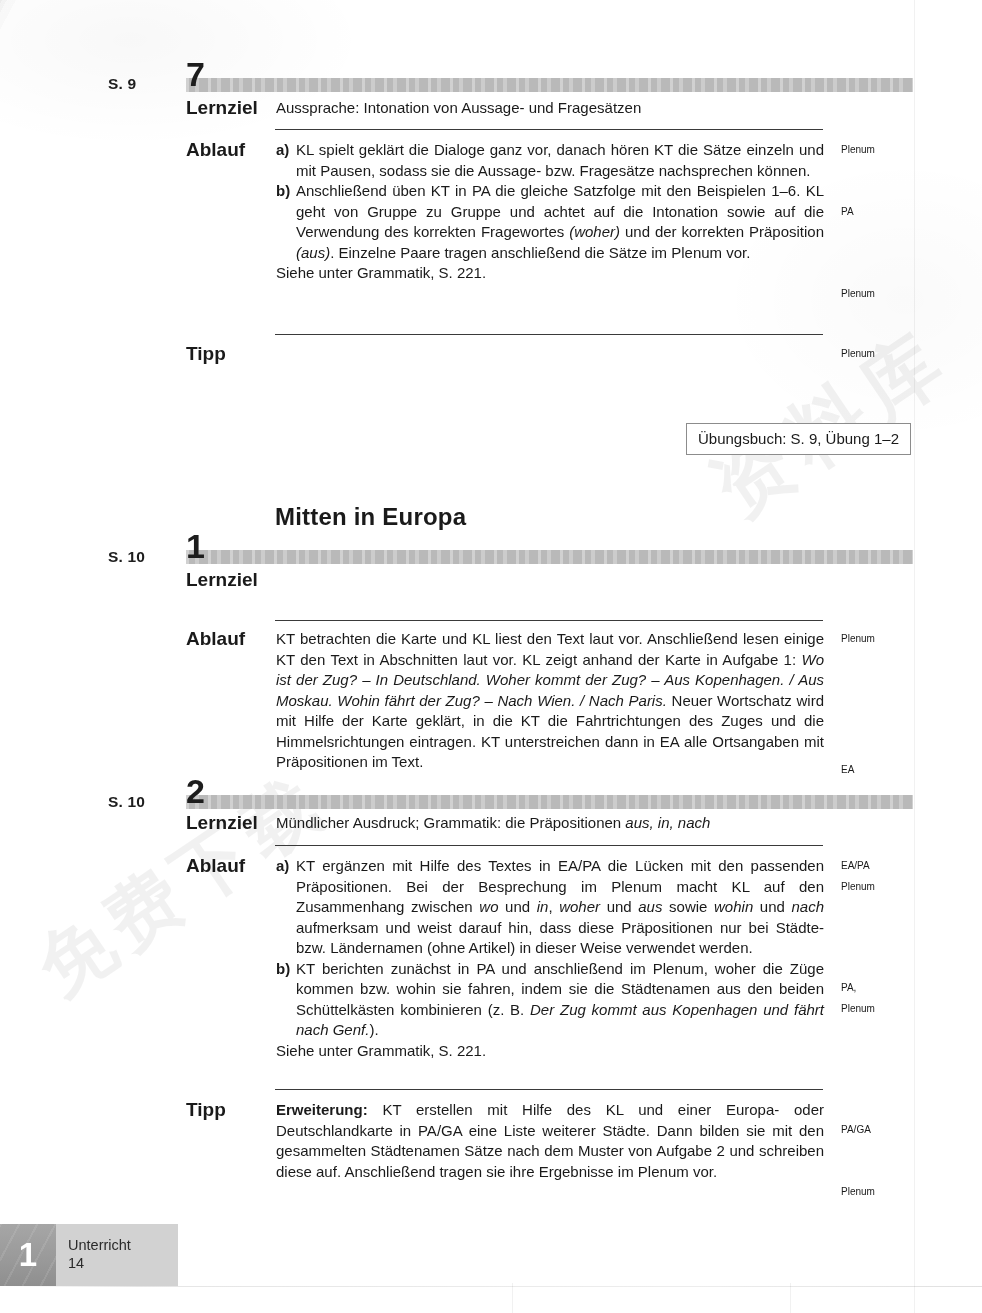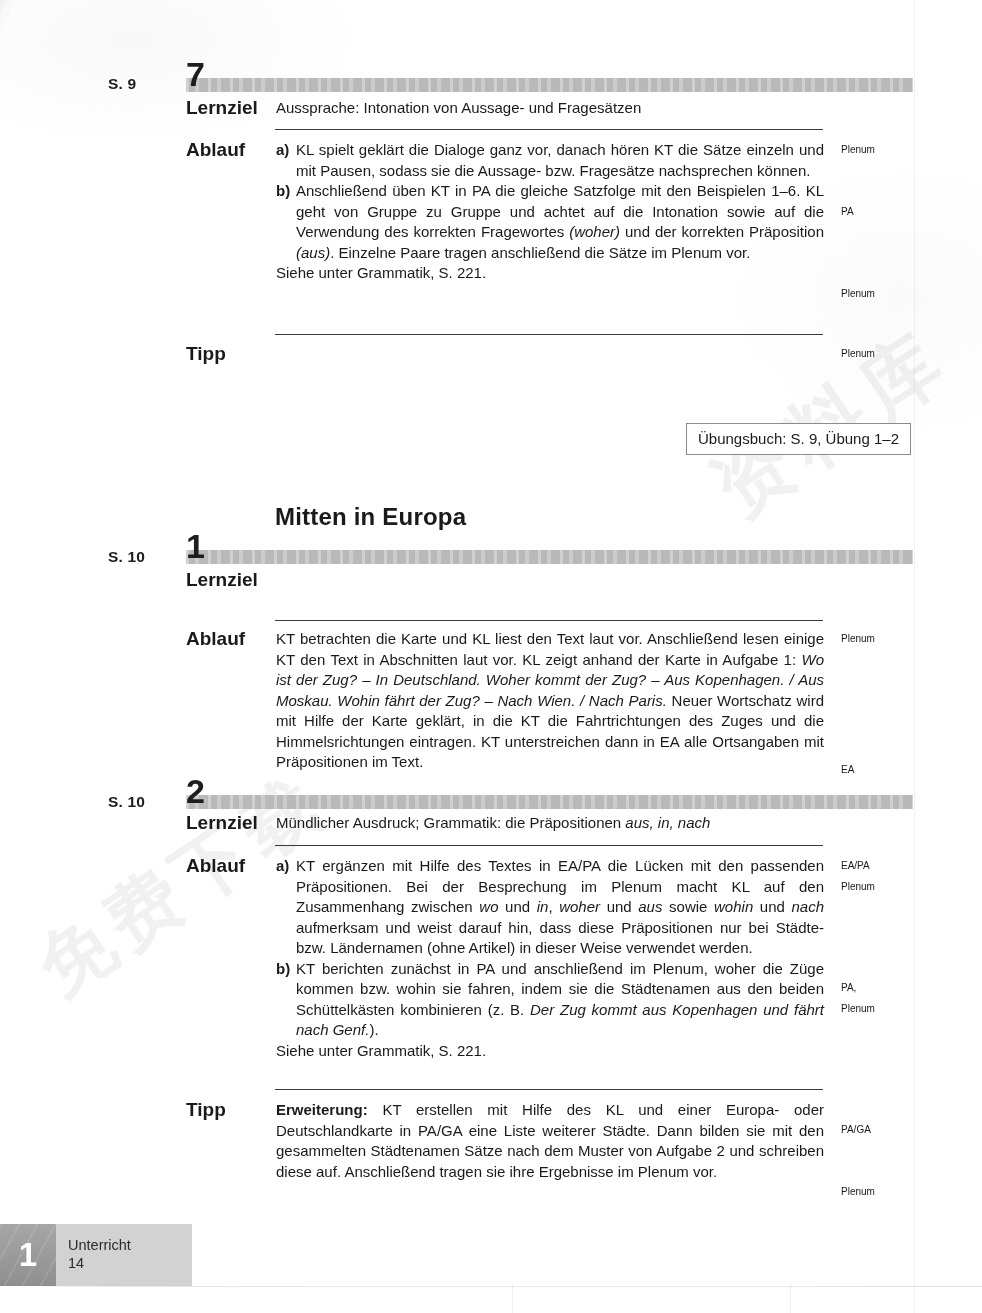--- a/index.html
+++ b/index.html
@@ -215,21 +215,21 @@
   .footer-num::after {
     content: "";
     position: absolute;
     inset: 0;
     background:
       repeating-linear-gradient(118deg,
         rgba(255,255,255,0.10) 0 2px,
         rgba(255,255,255,0.00) 2px 16px);
   }
   .footer-label {
-    width: 136px;
+    width: 122px;
     background: #d2d2d2;
     color: #2b2b2b;
     font-size: 14.5px;
     line-height: 18px;
     padding: 12px 0 0 12px;
     box-sizing: border-box;
   }
 </style>
 </head>
 <body>

